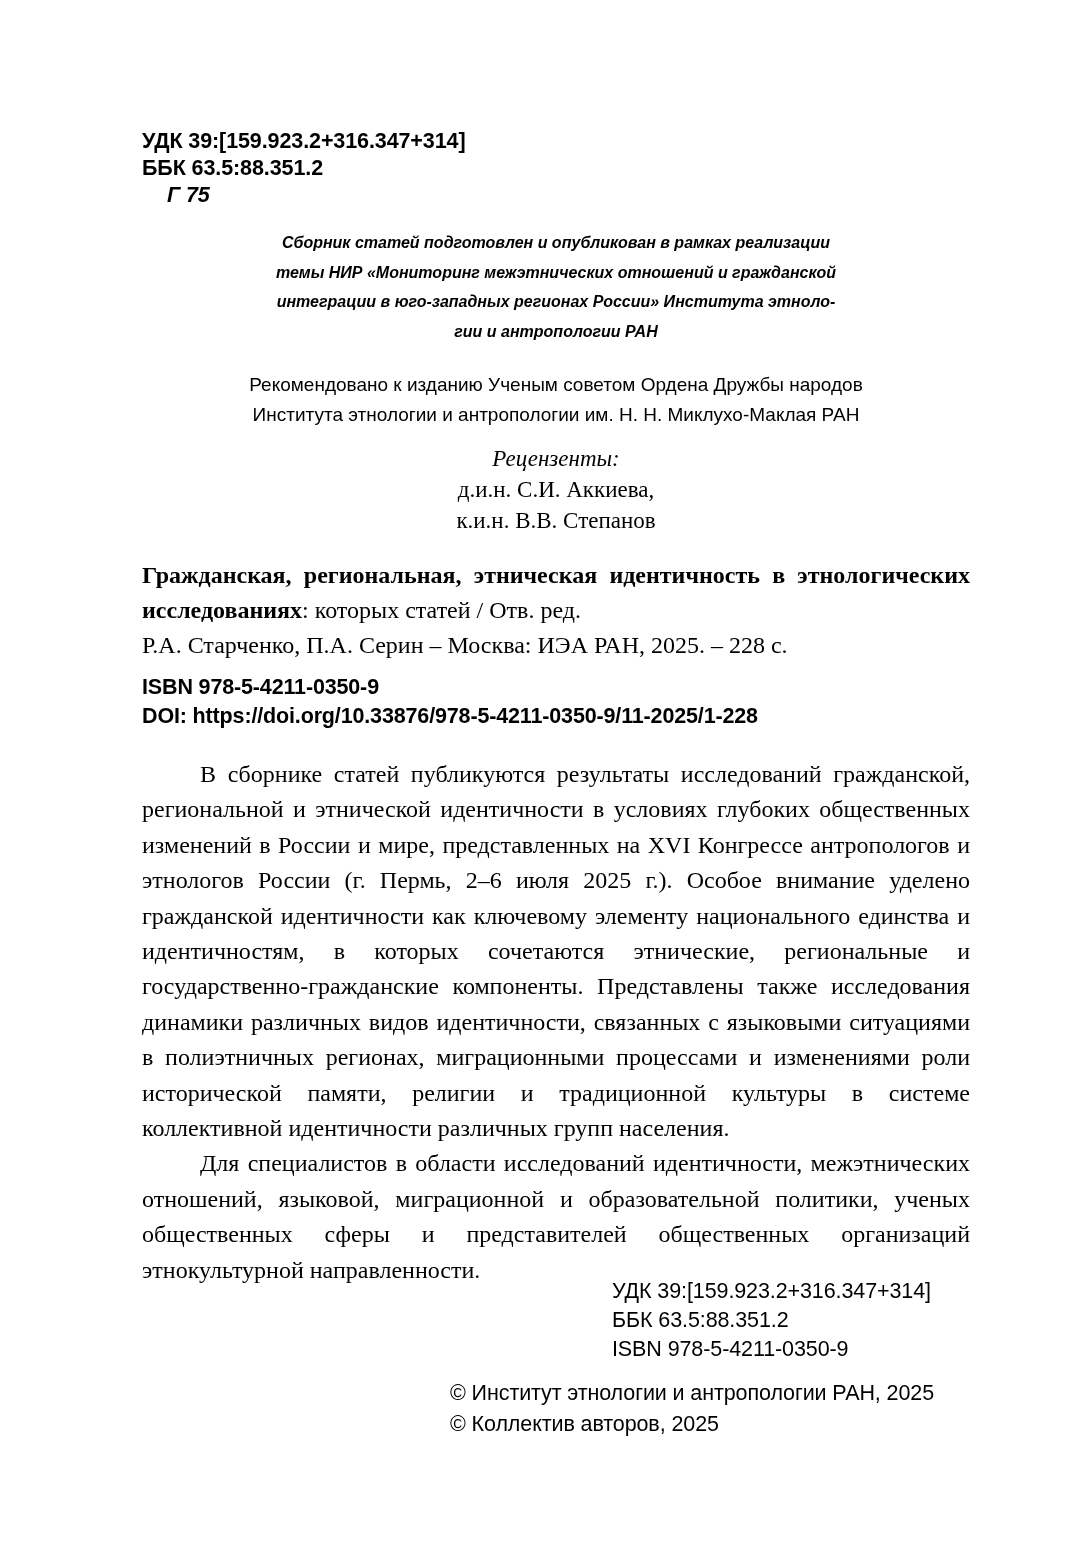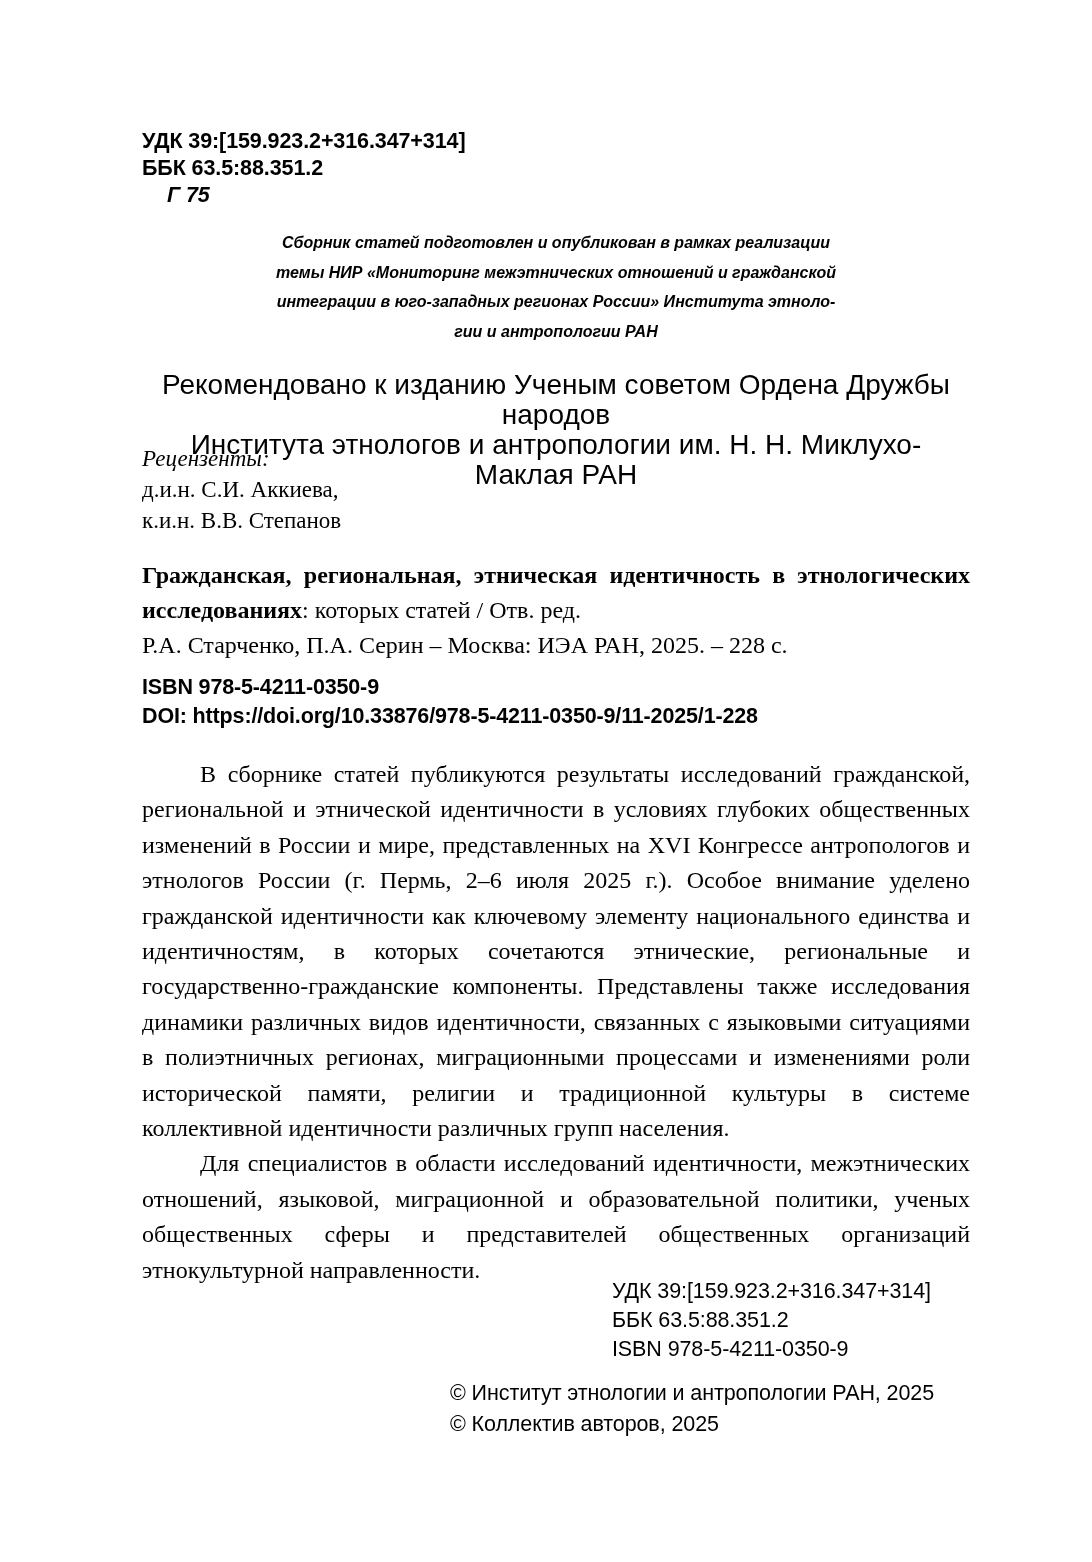--- a/index.html
+++ b/index.html
@@ -57,29 +57,29 @@
     line-height: 29.5px;
     padding: 0 18px;
     width: 792px;
   }
 
   
   #recommendation {
     top: 370px;
     text-align: center;
     font-family: "Liberation Sans", sans-serif;
-    font-size: 28px;
+    font-size: 19px;
     line-height: 30px;
     width: 828px;
   }
 
   
   #reviewers {
     top: 443px;
-    text-align: left;
+    text-align: center;
     font-family: "Liberation Serif", serif;
     font-size: 23px;
     line-height: 31px;
     width: 828px;
   }
   #reviewers .reviewers-heading { font-style: italic; }
 
   
   #biblio {
     top: 558px;
@@ -161,21 +161,21 @@
 
   <div class="col" id="programme-note">
       <div>Сборник статей подготовлен и опубликован в рамках реализации</div>
       <div>темы НИР «Мониторинг межэтнических отношений и гражданской</div>
       <div>интеграции в юго-западных регионах России» Института этноло-</div>
       <div>гии и антропологии РАН</div>
     </div>
 
   <div class="col" id="recommendation">
     <div>Рекомендовано к изданию Ученым советом Ордена Дружбы народов</div>
-    <div>Института этнологов и антропологии им. Н. Н. Миклухо-Маклая РАН</div>
+    <div>Института этнологии и антропологии им. Н. Н. Миклухо-Маклая РАН</div>
   </div>
 
   <div class="col" id="reviewers">
     <div class="reviewers-heading">Рецензенты:</div>
     <div>д.и.н. С.И. Аккиева,</div>
     <div>к.и.н. В.В. Степанов</div>
   </div>
 
   <div class="col" id="biblio">
     <span class="bold">Гражданская, региональная, этническая идентичность в этнологических исследованиях</span><span>: которых статей / Отв. ред.</span>

